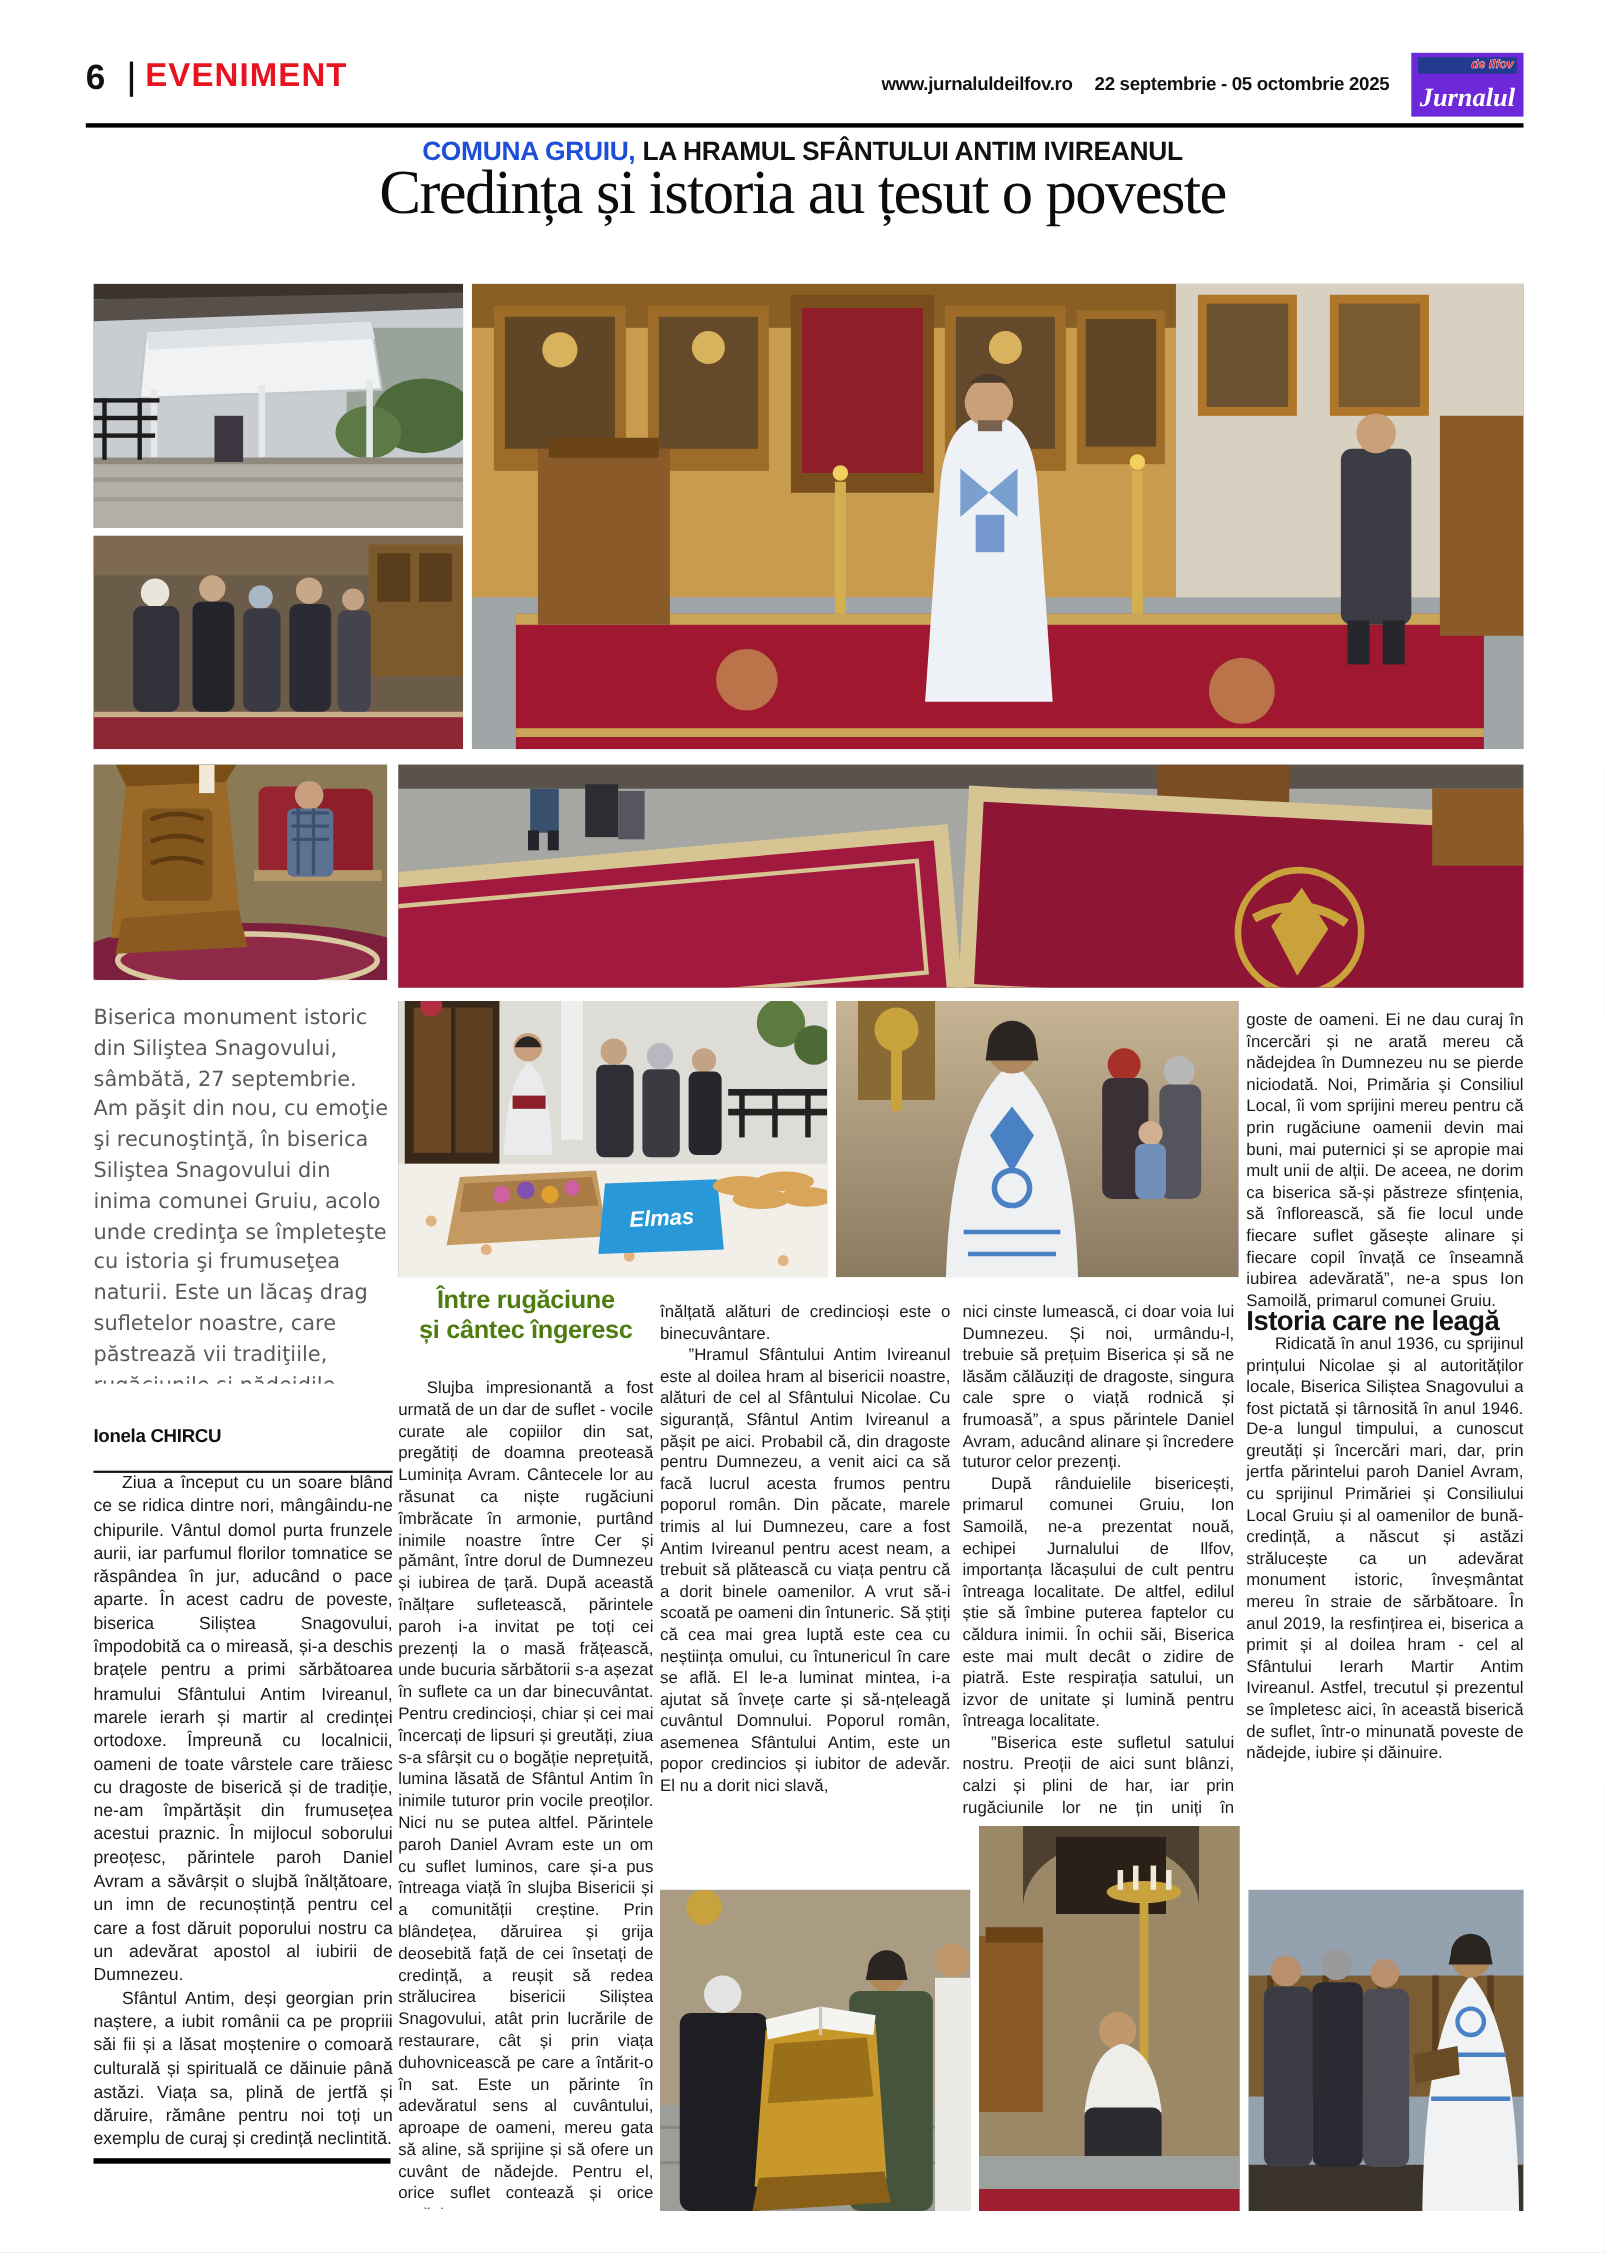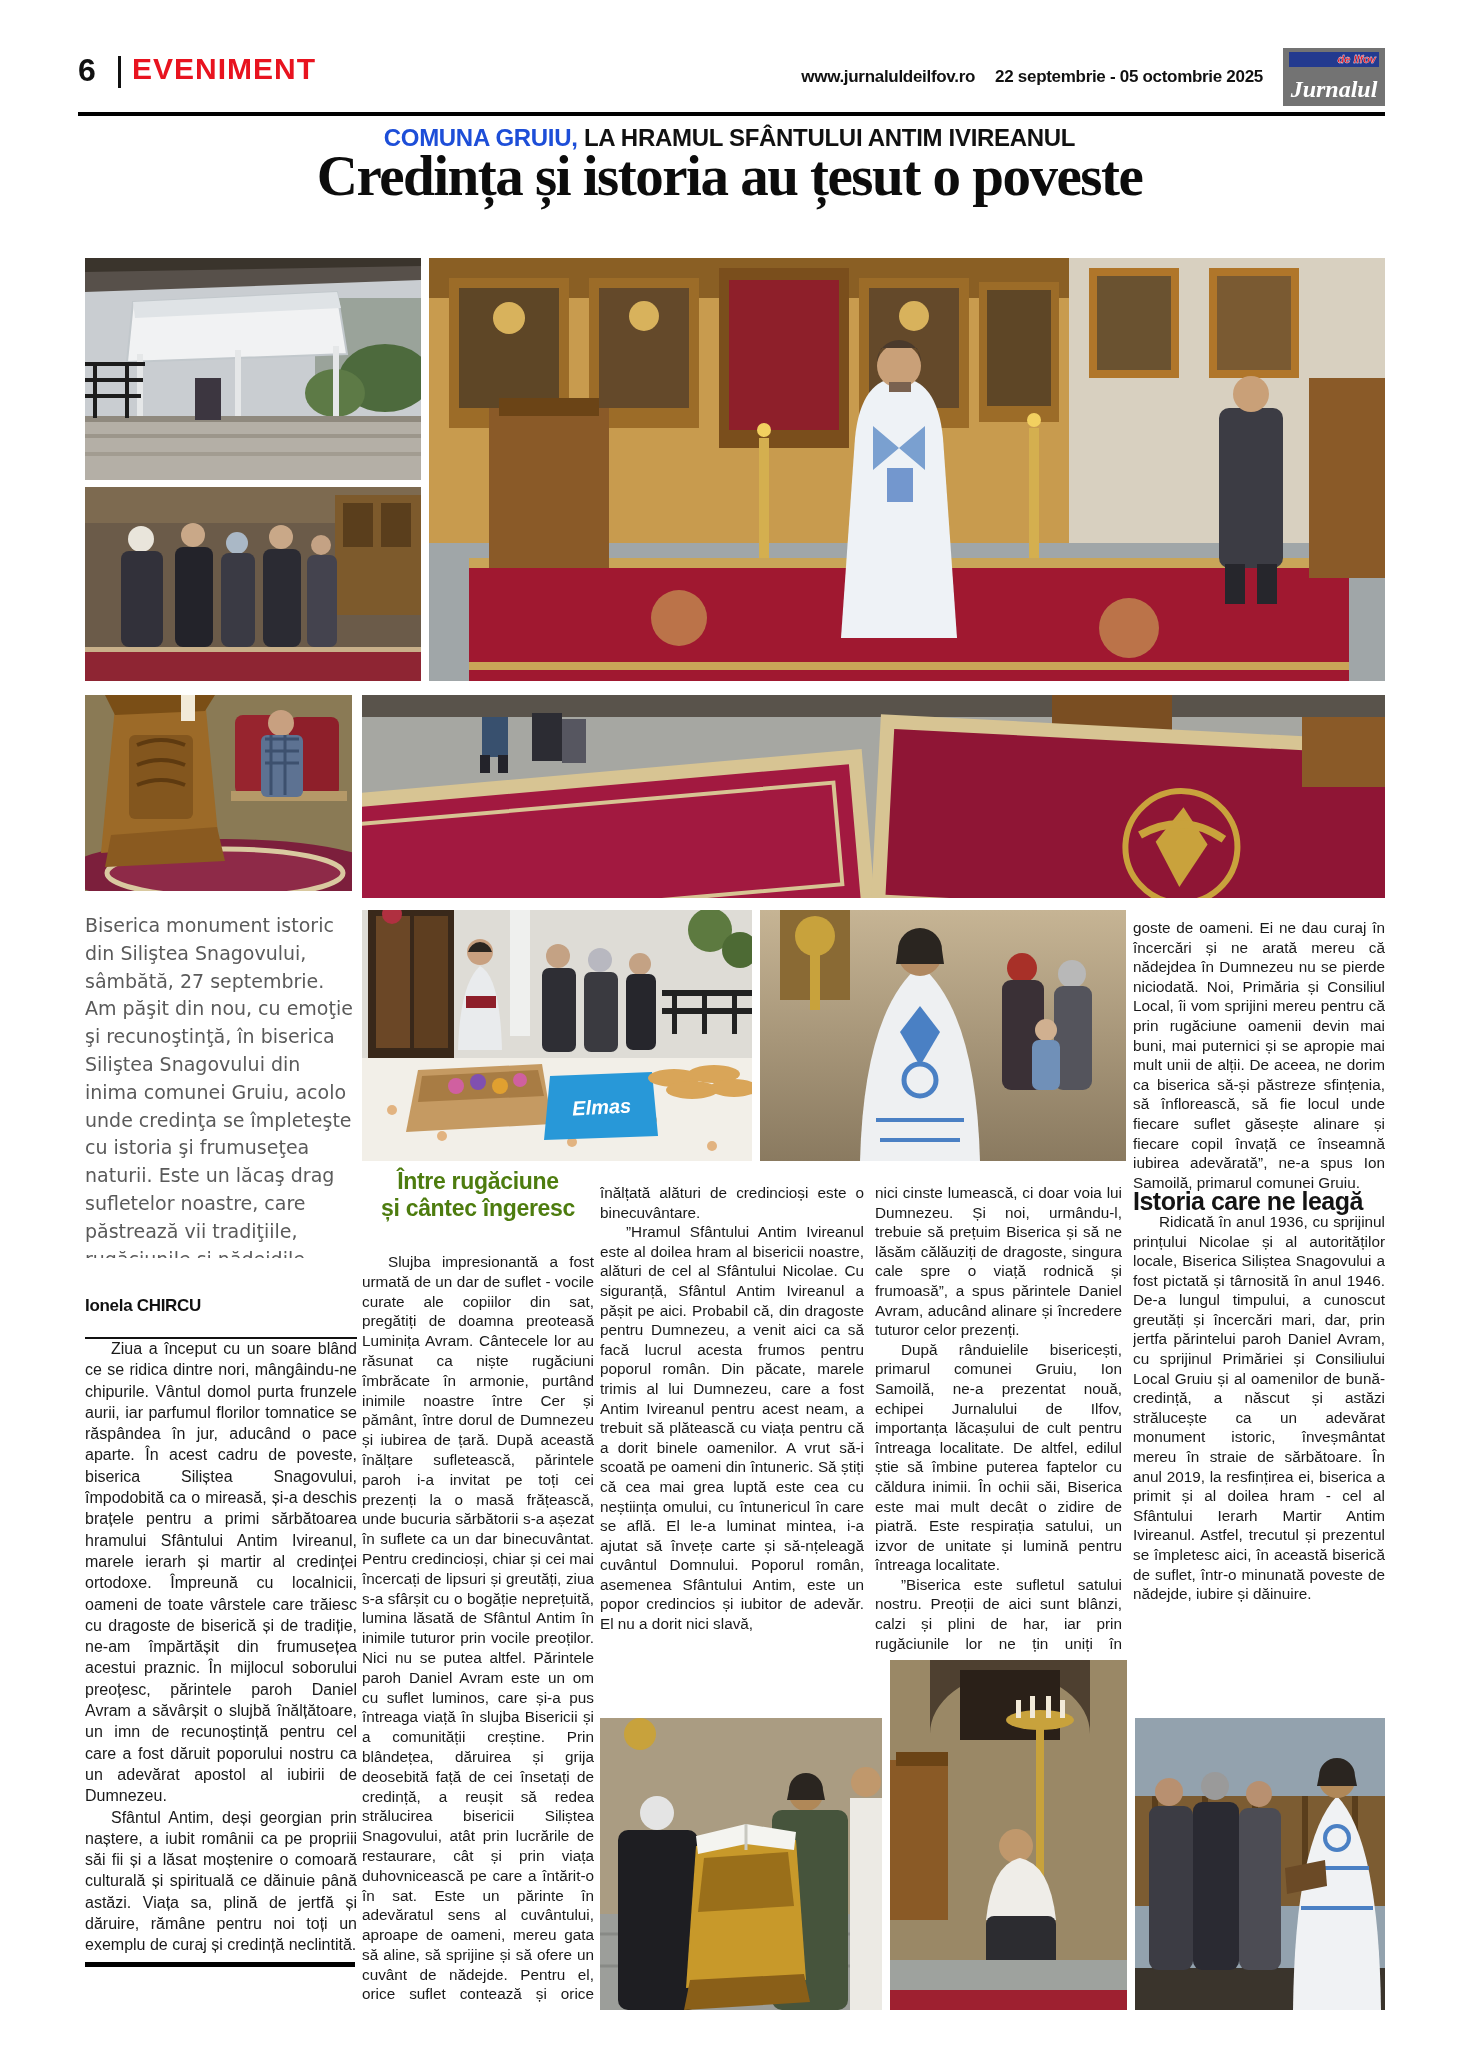--- a/index.html
+++ b/index.html
@@ -5,35 +5,35 @@
   html,body{margin:0;padding:0;background:#dedede;}
   .page{position:relative;width:1459px;height:2048px;background:#ffffff;overflow:hidden;
         font-family:"Liberation Sans",sans-serif;color:#161616;}
   
   .hdr-pageno{position:absolute;left:78px;top:52px;font-size:32px;font-weight:800;color:#111;}
   .hdr-sep{position:absolute;left:118px;top:56px;width:3px;height:32px;background:#111;}
   .hdr-section{position:absolute;left:132px;top:52px;font-size:30px;font-weight:900;
                letter-spacing:1px;color:#e8131f;}
   .hdr-right{position:absolute;right:74px;top:48px;display:flex;align-items:center;gap:20px;}
   .hdr-site,.hdr-date{font-size:17px;font-weight:700;color:#111;letter-spacing:-0.3px;}
-  .logo{width:102px;height:58px;background:#737373;position:relative;display:flex;
+  .logo{width:102px;height:58px;background:#6d28d9;position:relative;display:flex;
         flex-direction:column;justify-content:flex-end;align-items:center;}
   .logo-top{position:absolute;top:4px;left:6px;right:6px;height:15px;background:#233a8f;
             color:#e8131f;font-size:11px;font-weight:800;font-style:italic;text-align:right;
             line-height:15px;padding-right:3px;box-sizing:border-box;background:
             linear-gradient(#233a8f,#233a8f);-webkit-text-stroke:0.3px #fff;}
   .logo-main{color:#fff;font-size:24px;font-weight:800;font-style:italic;line-height:34px;
              font-family:"Liberation Serif",serif;}
   .hdr-rule{position:absolute;left:78px;top:112px;width:1307px;height:4px;background:#000;}
   
   .kicker{position:absolute;left:0;top:124px;width:100%;text-align:center;font-size:24px;
           font-weight:800;letter-spacing:-0.3px;color:#111;}
   .kicker .hl{color:#1d4ed8;}
   .headline{position:absolute;left:0;top:146px;width:100%;text-align:center;
-            font-family:"Liberation Serif",serif;font-weight:700;font-size:57px;
+            font-family:"Liberation Serif",serif;font-weight:400;font-size:57px;
             line-height:1.05;letter-spacing:-1.5px;color:#0c0c0c;}
   
   .ph{position:absolute;overflow:hidden;background:#9a9a9a;}
   .ph svg{display:block;width:100%;height:100%;}
   
   .intro{position:absolute;left:85px;top:912px;width:268px;height:346px;overflow:hidden;
          font-family:"DejaVu Sans",sans-serif;font-size:19px;line-height:27.8px;color:#5a5a5a;}
   .byline{position:absolute;left:85px;top:1296px;width:272px;font-size:17px;font-weight:800;
           color:#111;border-bottom:2px solid #111;padding-bottom:21px;letter-spacing:-0.3px;}
   .col{position:absolute;text-align:justify;overflow:hidden;color:#191919;}

